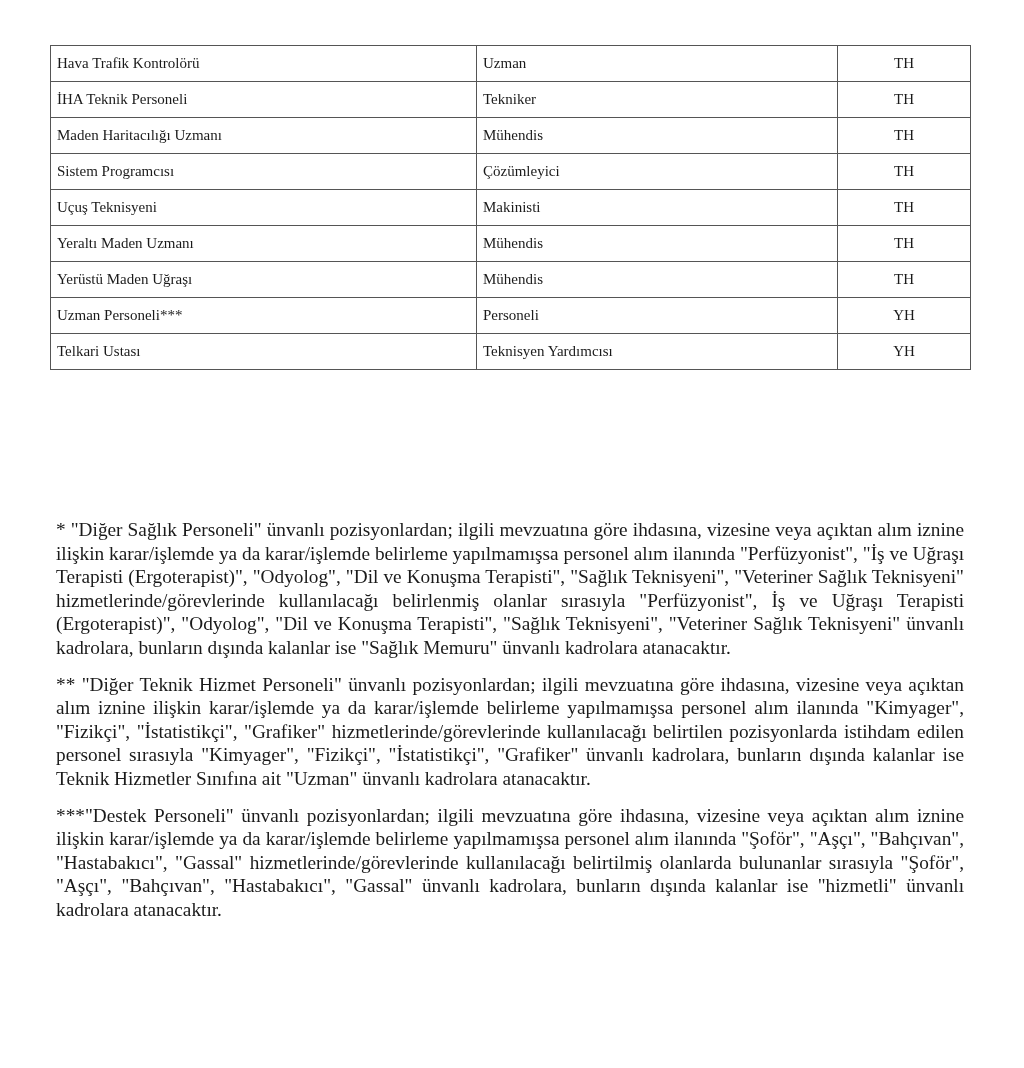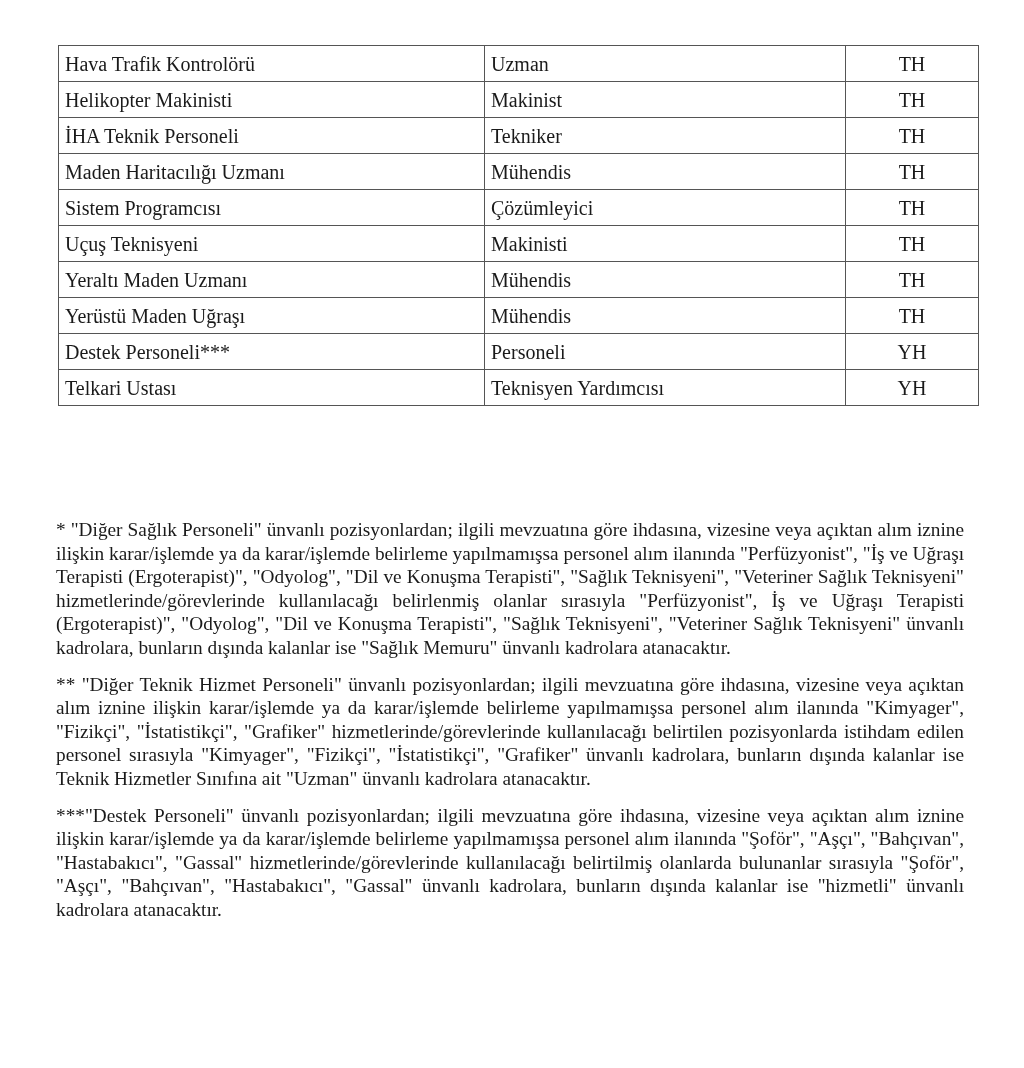--- a/index.html
+++ b/index.html
@@ -10,26 +10,26 @@
   body {
     width: 1024px;
     height: 1068px;
     position: relative;
     overflow: hidden;
     font-family: "Liberation Serif", "DejaVu Serif", serif;
     color: #1a1a1a;
   }
   .doc-table {
     position: absolute;
-    left: 58px;
+    left: 50px;
     top: 45px;
     width: 920px;
     border-collapse: collapse;
     table-layout: fixed;
-    font-size: 20px;
+    font-size: 15px;
   }
   .doc-table td {
     border: 1.5px solid #555555;
     height: 35px;
     padding: 0 6px;
     vertical-align: middle;
     white-space: nowrap;
     line-height: 1;
   }
   .doc-table col.c1 { width: 426px; }
@@ -59,25 +59,20 @@
       <col class="c2">
       <col class="c3">
   </colgroup>
   <tbody>
     <tr>
       <td>Hava Trafik Kontrolörü</td>
       <td>Uzman</td>
       <td class="code">TH</td>
     </tr>
     <tr>
-      <td>Helikopter Makinisti</td>
-      <td>Makinist</td>
-      <td class="code">TH</td>
-    </tr>
-    <tr>
       <td>İHA Teknik Personeli</td>
       <td>Tekniker</td>
       <td class="code">TH</td>
     </tr>
     <tr>
       <td>Maden Haritacılığı Uzmanı</td>
       <td>Mühendis</td>
       <td class="code">TH</td>
     </tr>
     <tr>
@@ -94,21 +89,21 @@
       <td>Yeraltı Maden Uzmanı</td>
       <td>Mühendis</td>
       <td class="code">TH</td>
     </tr>
     <tr>
       <td>Yerüstü Maden Uğraşı</td>
       <td>Mühendis</td>
       <td class="code">TH</td>
     </tr>
     <tr>
-      <td>Destek Personeli***</td>
+      <td>Uzman Personeli***</td>
       <td>Personeli</td>
       <td class="code">YH</td>
     </tr>
     <tr>
       <td>Telkari Ustası</td>
       <td>Teknisyen Yardımcısı</td>
       <td class="code">YH</td>
     </tr>
   </tbody>
 </table>

